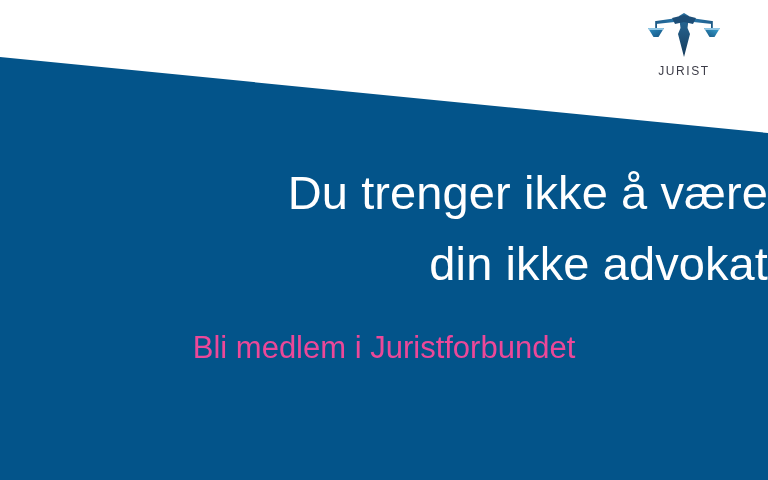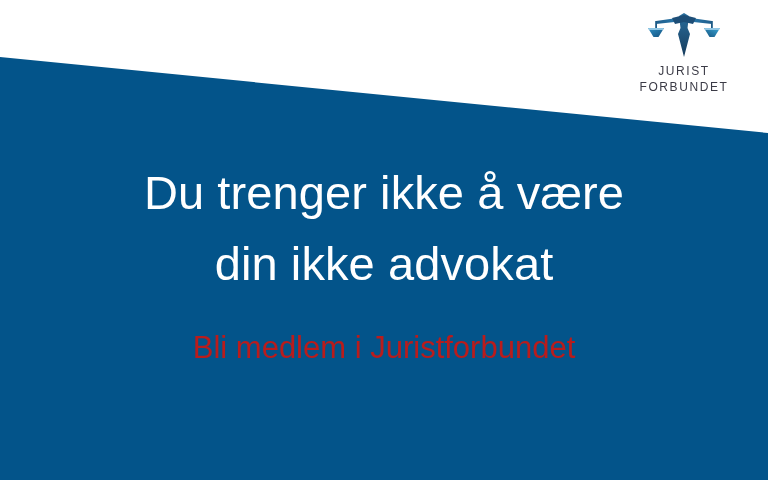--- a/index.html
+++ b/index.html
@@ -70,29 +70,30 @@
     text-align: center;
     color: #ffffff;
     font-size: 47px;
     font-weight: 300;
     line-height: 1.52;
     letter-spacing: 0.1px;
   }
   .headline .hl-line {
     display: block;
     white-space: nowrap;
+    text-align: right;
   }
 
   .subheadline {
     position: absolute;
     left: 0;
     top: 328px;
     width: 768px;
     text-align: center;
-    color: #b91c1c;
+    color: #ec4899;
     font-size: 31px;
     font-weight: 400;
     line-height: 1.3;
     white-space: nowrap;
   }
 
   .cta {
     position: absolute;
     right: 103px;
     top: 411px;
@@ -145,21 +146,20 @@
       <path d="M26,6 L38,3 L50,6 L47,12 L38,10 L29,12 Z" fill="#1d4e77"></path>
 
       <path d="M2,16 L18,16 L12.5,25 L7.5,25 Z" fill="url(#gPanL)"></path>
       <path d="M2,16 L18,16 L17,18 L3,18 Z" fill="#8fc6e4"></path>
 
       <path d="M58,16 L74,16 L68.5,25 L63.5,25 Z" fill="url(#gPanR)"></path>
       <path d="M58,16 L74,16 L73,18 L59,18 Z" fill="#8fc6e4"></path>
     </svg>
     <div class="logo-wordmark">
       <span class="logo-word">JURIST</span>
-      <span class="logo-word">FORBUNDET</span>
     </div>
   </div>
 
   <div class="content">
 
     <div class="headline">
       <span class="hl-line">Du trenger ikke å være</span>
       <span class="hl-line">din ikke advokat</span>
     </div>
 

